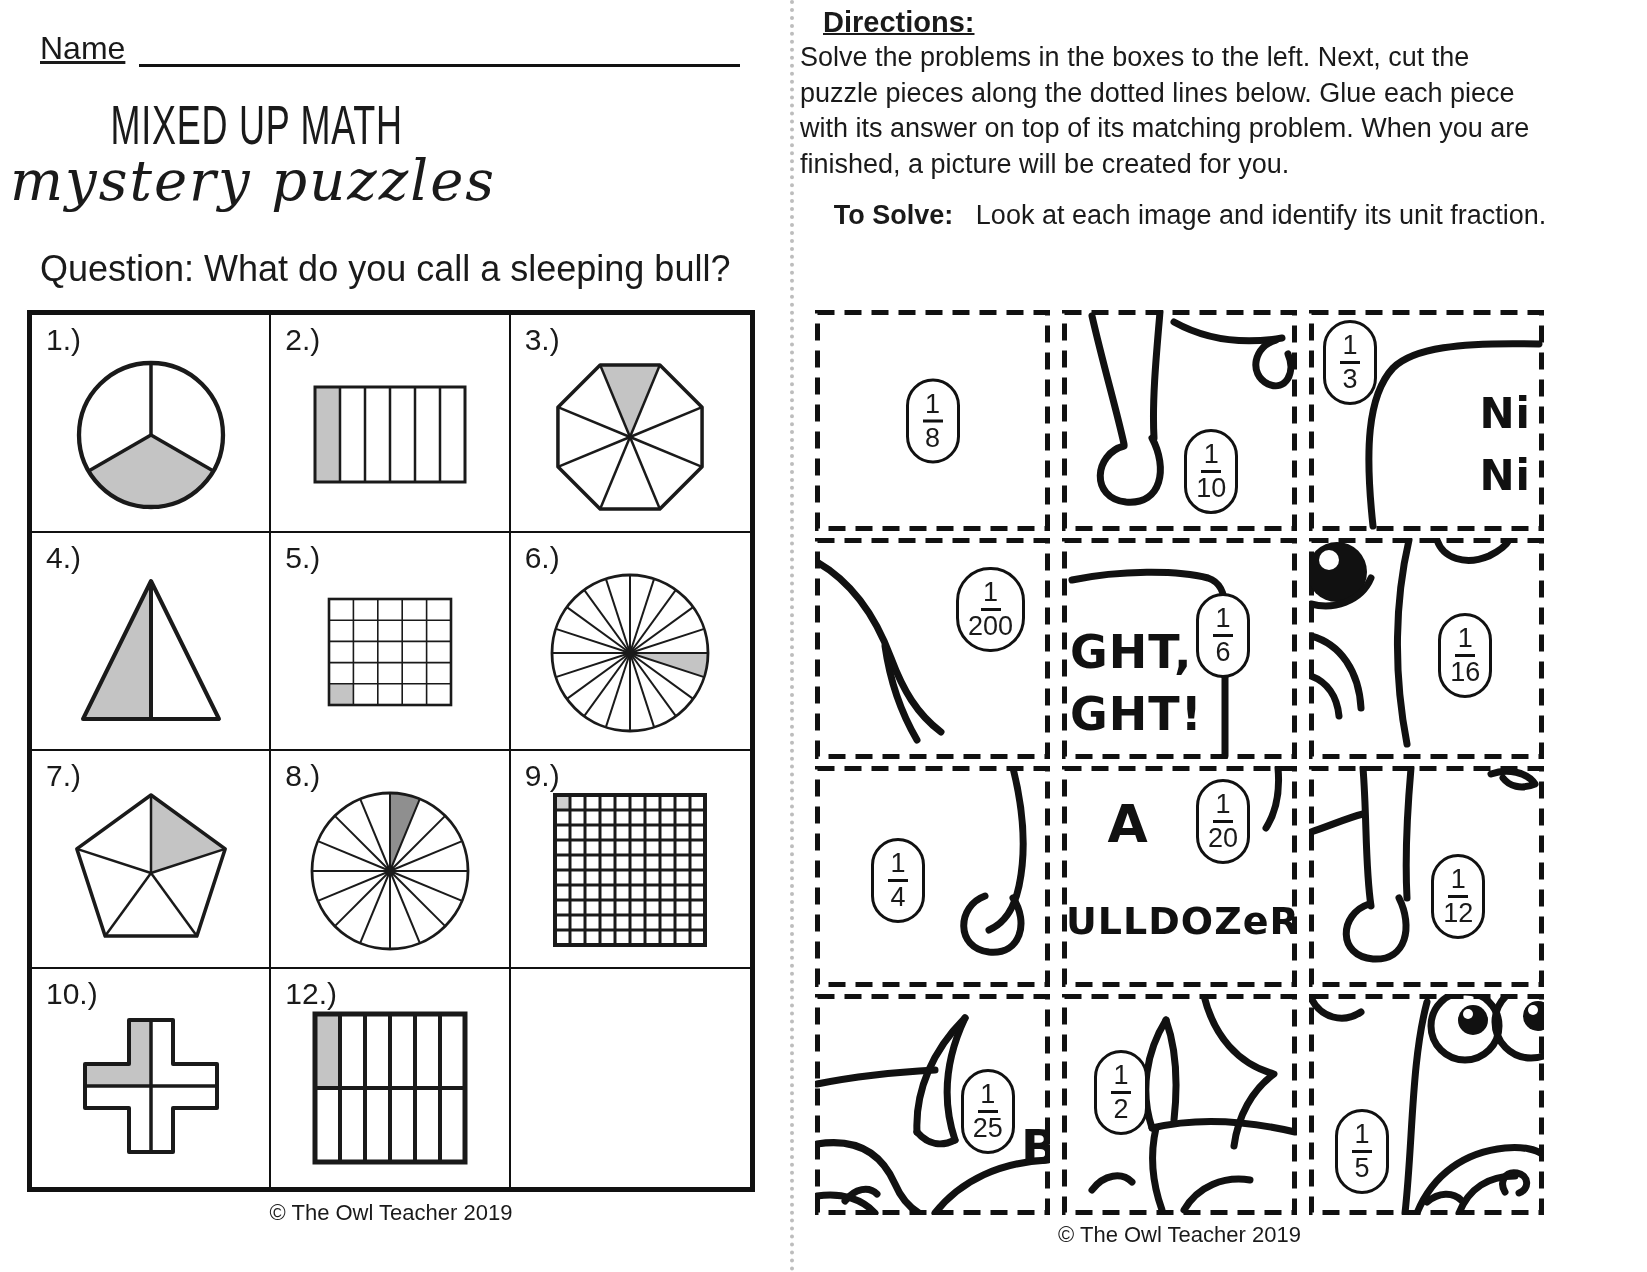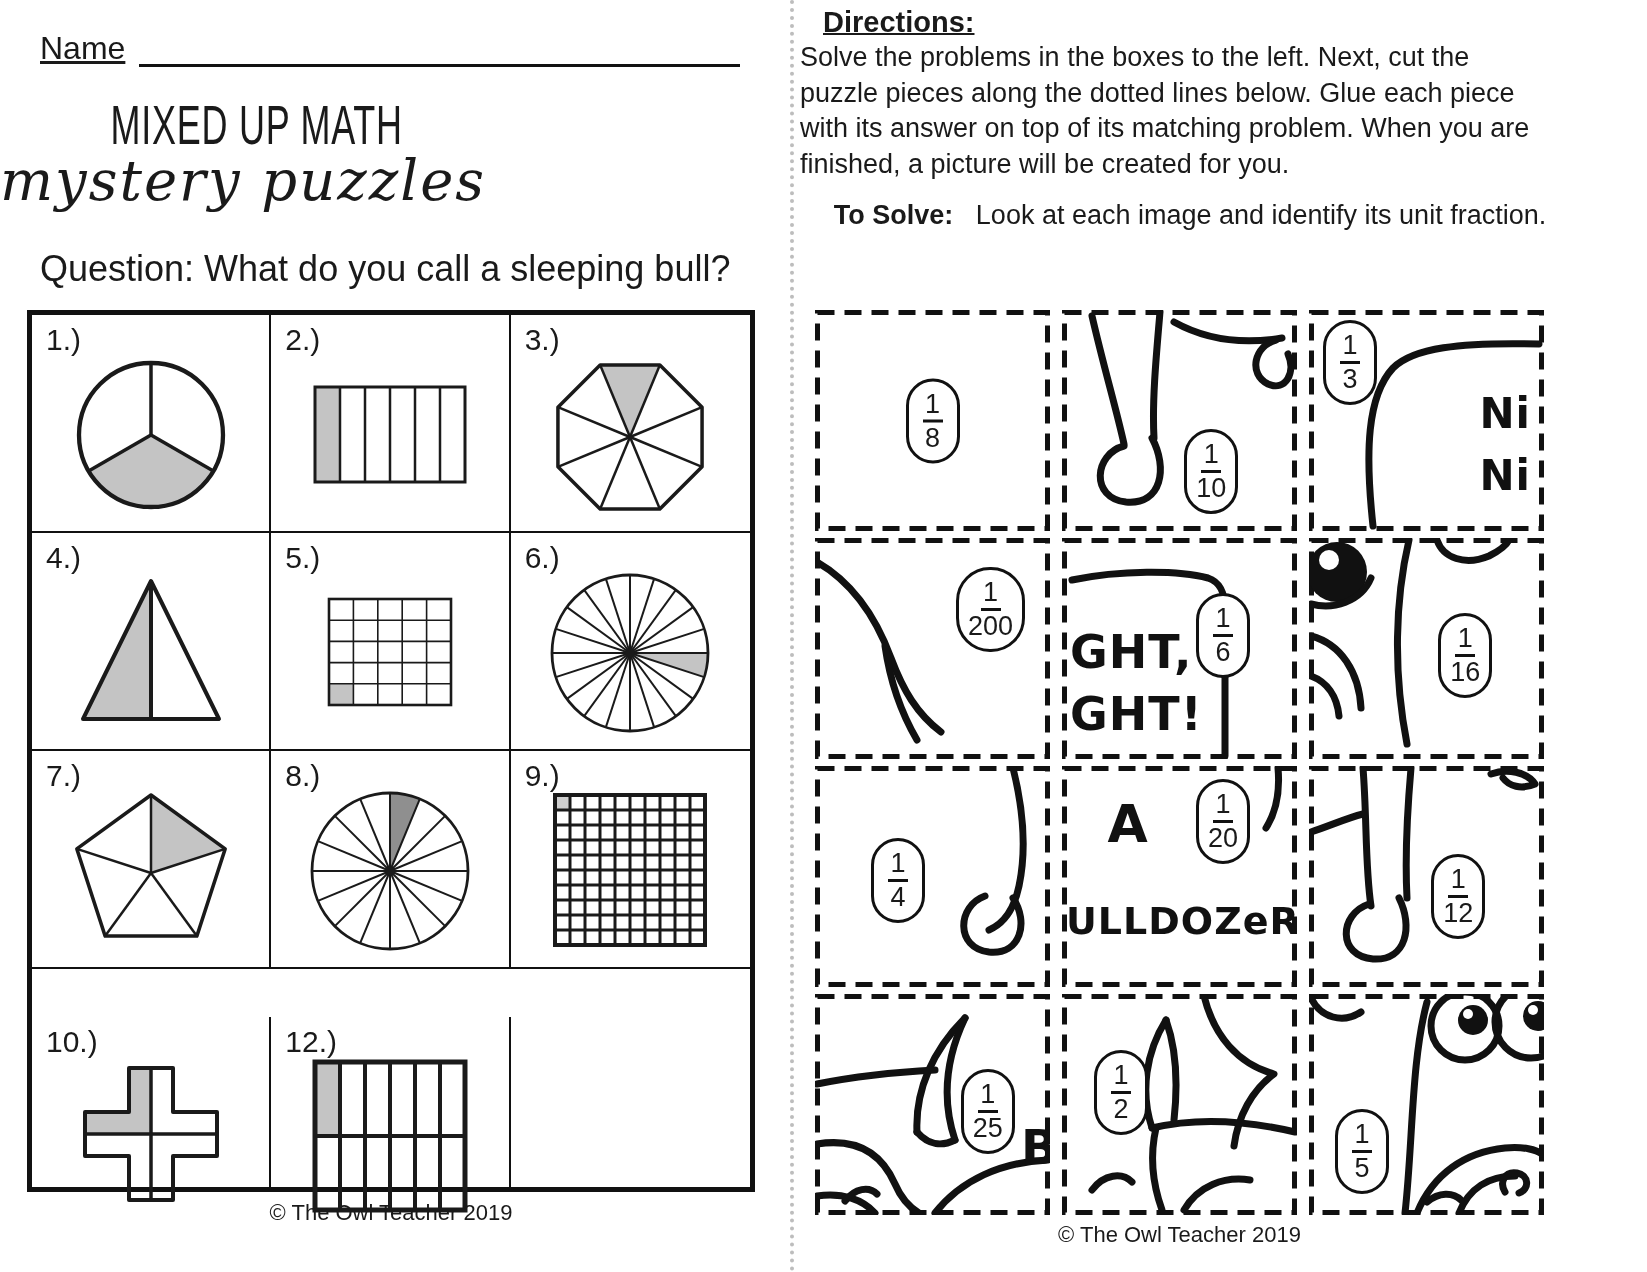--- a/index.html
+++ b/index.html
@@ -5,26 +5,26 @@
   html,body{margin:0;padding:0;background:#fff;}
   body{width:1647px;height:1272px;position:relative;font-family:"Liberation Sans",sans-serif;color:#1a1a1a;overflow:hidden;}
 
   
   .page-left{position:absolute;left:0;top:0;width:790px;height:1272px;}
   .name-row{position:absolute;left:40px;top:28px;display:flex;align-items:flex-end;width:700px;}
   .name-label{font-size:32px;text-decoration:underline;}
   .name-line{flex:1;margin-left:14px;border-bottom:3px solid #111;height:36px;}
   .title-block{position:absolute;left:0;top:96px;width:790px;text-align:left;}
   .title1{font-size:50px;letter-spacing:1px;transform:scaleX(0.72) scaleY(1.12);transform-origin:50% 50%;white-space:nowrap;}
-  .title2{font-family:"DejaVu Serif",serif;font-style:italic;font-size:56px;margin-top:-6px;letter-spacing:2px;}
+  .title2{font-family:"DejaVu Serif",serif;font-style:italic;font-size:56px;margin-top:-6px;letter-spacing:2px;padding-left:10px;}
   .question{position:absolute;left:40px;top:248px;font-size:36px;}
   .problems-grid{position:absolute;left:27px;top:310px;width:728px;height:882px;border:5px solid #111;box-sizing:border-box;display:grid;grid-template-columns:repeat(3,1fr);grid-template-rows:repeat(4,1fr);background:#fff;}
   .pcell{position:relative;border-right:2px solid #111;border-bottom:2px solid #111;}
   .pcell:nth-child(3n){border-right:none;}
-  .pcell:nth-child(n+10){border-bottom:none;margin-top:48px;}
+  .pcell:nth-child(n+10){border-bottom:none;}
   .pcell .plabel{position:absolute;left:14px;top:8px;font-size:30px;}
   .pcell svg{position:absolute;left:50%;top:34px;transform:translateX(-50%);}
   .footer-left{position:absolute;left:27px;top:1200px;width:728px;text-align:center;font-size:22px;}
 
   
   .page-separator{position:absolute;left:790px;top:0;height:1272px;width:0;border-left:4px dotted #bdbdbd;}
 
   
   .page-right{position:absolute;left:800px;top:0;width:847px;height:1272px;}
   .directions-heading{position:absolute;left:0;top:6px;font-size:29px;font-weight:bold;text-decoration:underline;text-decoration-thickness:2px;margin-left:23px;}

